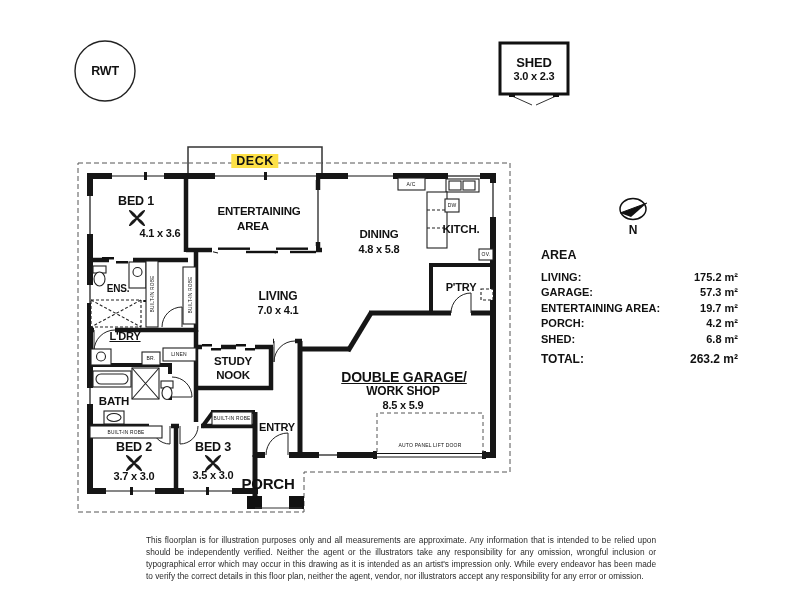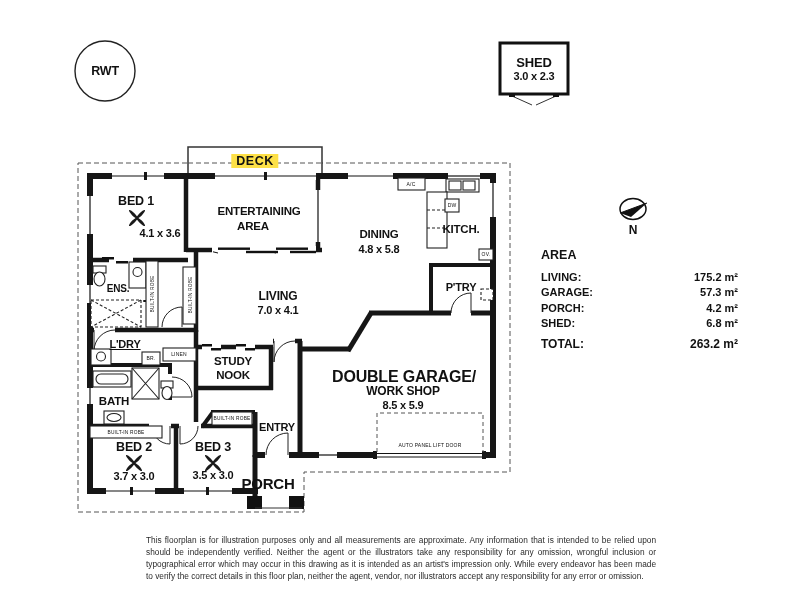--- a/index.html
+++ b/index.html
@@ -231,31 +231,31 @@
 <div class="lbl dim" style="left:136px;top:233px;margin-left:24px;">4.1 x 3.6</div>
 <div class="lbl rm" style="left:253px;top:211px;padding-left:12px;">ENTERTAINING</div>
 <div class="lbl rm" style="left:253px;top:226px;">AREA</div>
 <div class="lbl rm" style="left:379px;top:234px;">DINING</div>
 <div class="lbl dim" style="left:379px;top:249px;">4.8 x 5.8</div>
 <div class="lbl rm" style="left:461px;top:229px;">KITCH.</div>
 <div class="lbl rm" style="left:278px;top:296px;font-size:12px;">LIVING</div>
 <div class="lbl dim" style="left:278px;top:310px;">7.0 x 4.1</div>
 <div class="lbl rm" style="left:461px;top:287px;font-size:11px;">P'TRY</div>
 <div class="lbl rm" style="left:118px;top:288px;font-size:10px;">ENS.</div>
-<div class="lbl rm" style="left:125px;top:344px;font-size:11px;text-decoration:underline;">L'DRY</div>
+<div class="lbl rm" style="left:125px;top:336px;font-size:11px;text-decoration:underline;">L'DRY</div>
 <div class="lbl rm" style="left:233px;top:361px;font-size:11.5px;">STUDY</div>
 <div class="lbl rm" style="left:233px;top:375px;font-size:11.5px;">NOOK</div>
 <div class="lbl rm" style="left:114px;top:401px;">BATH</div>
 <div class="lbl rm" style="left:134px;top:447px;font-size:12.5px;">BED 2</div>
 <div class="lbl dim" style="left:134px;top:476px;">3.7 x 3.0</div>
 <div class="lbl rm" style="left:213px;top:447px;font-size:12.5px;">BED 3</div>
 <div class="lbl dim" style="left:213px;top:475px;">3.5 x 3.0</div>
 <div class="lbl rm" style="left:277px;top:427px;font-size:11px;">ENTRY</div>
 <div class="lbl rm" style="left:268px;top:483px;font-size:15px;">PORCH</div>
-<div class="lbl rm" style="left:404px;top:377px;font-size:16px;">DOUBLE GARAGE/</div>
+<div class="lbl rm" style="left:404px;top:377px;font-size:14px;text-decoration:underline;">DOUBLE GARAGE/</div>
 <div class="lbl rm" style="left:403px;top:391px;font-size:12px;">WORK SHOP</div>
 <div class="lbl dim" style="left:403px;top:405px;">8.5 x 5.9</div>
 
 <div class="lbl tiny" style="left:430px;top:445px;">AUTO PANEL LIFT DOOR</div>
 <div class="lbl tiny vert" style="left:152px;top:294px;font-size:4.8px;">BUILT-IN ROBE</div>
 <div class="lbl tiny vert" style="left:189.5px;top:295px;font-size:4.8px;">BUILT-IN ROBE</div>
 <div class="lbl tiny" style="left:126px;top:432px;font-size:4.8px;">BUILT-IN ROBE</div>
 <div class="lbl tiny" style="left:232px;top:418px;font-size:4.8px;">BUILT-IN ROBE</div>
 <div class="lbl tiny" style="left:179px;top:354px;">LINEN</div>
 <div class="lbl tiny" style="left:151px;top:358px;">BR.</div>
@@ -268,20 +268,24 @@
   <div class="title">AREA</div>
   <div class="row">
       <span>LIVING:</span>
       <span>175.2 m²</span>
     </div>
   <div class="row">
       <span>GARAGE:</span>
       <span>57.3 m²</span>
     </div>
   <div class="row">
+      <span>ENTERTAINING AREA:</span>
+      <span>19.7 m²</span>
+    </div>
+  <div class="row">
       <span>PORCH:</span>
       <span>4.2 m²</span>
     </div>
   <div class="row">
       <span>SHED:</span>
       <span>6.8 m²</span>
     </div>
   <div class="row total">
       <span>TOTAL:</span>
       <span>263.2 m²</span>

